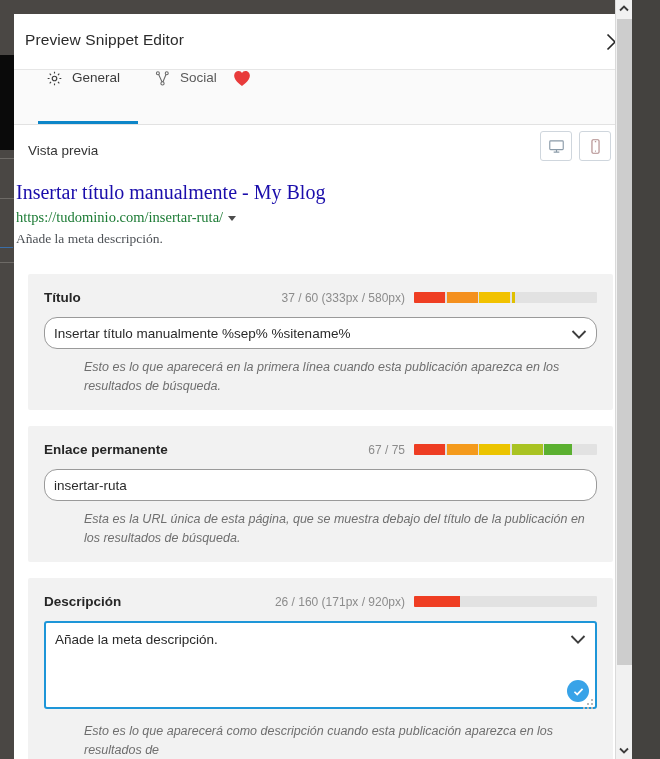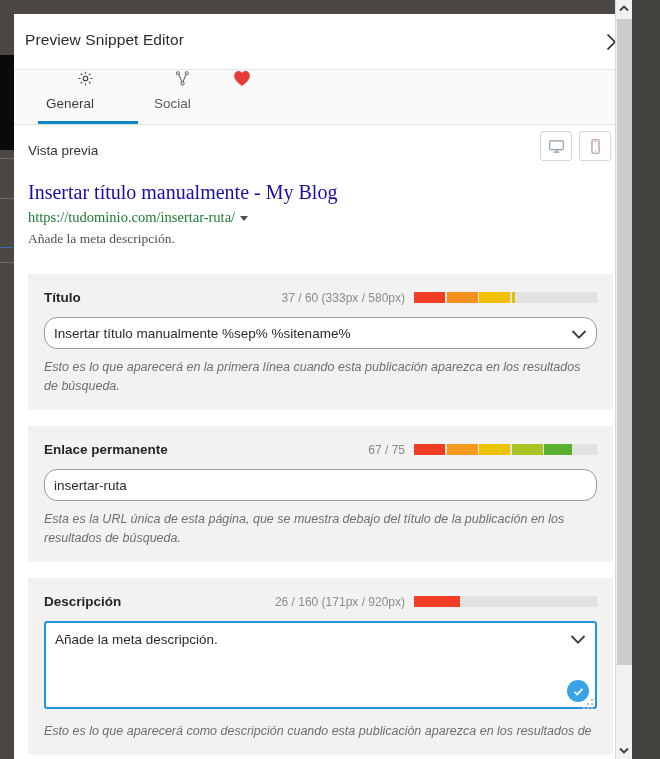--- a/index.html
+++ b/index.html
@@ -96,25 +96,24 @@
     position: relative;
     height: 54px;
     background: #fafafa;
     border-bottom: 1px solid #e2e2e2;
   }
   .tab {
     position: absolute;
     top: 0;
     height: 54px;
     display: flex;
-    align-items: flex-end;
+    align-items: flex-start;
     gap: 9px;
     cursor: pointer;
     padding: 0 4px;
-    flex-direction: column;
   }
   .tab-general { left: 28px; }
   .tab-social  { left: 136px; }
   .tab-heart   { left: 215px; }
   .tab-label {
     font-size: 13.5px;
     color: #3c3c3c;
   }
   .tab-social .tab-label { color: #5a5a5a; }
   .tab-underline {
@@ -161,21 +160,21 @@
     border: 1px solid #cfd6dd;
     border-radius: 3px;
     background: #ffffff;
     display: flex;
     align-items: center;
     justify-content: center;
     cursor: pointer;
   }
 
   
-  .snippet { position: relative; padding: 0 14px; }
+  .snippet { position: relative; padding: 0 2px; }
   .snippet-title {
     font-family: "Liberation Serif", serif;
     font-size: 20px;
     color: #1a0dab;
     line-height: 24px;
     margin: 0 0 4px 0;
     white-space: nowrap;
   }
   .snippet-url-row {
     display: flex;
@@ -271,20 +270,21 @@
     top: 9px;
     pointer-events: none;
   }
 
   .field-help {
     margin-top: 9px;
     font-size: 12.5px;
     font-style: italic;
     color: #6f6f6f;
     line-height: 19px;
+    margin-left: 40px;
   }
 
   
   .ta-wrap { position: relative; }
   .field-textarea {
     width: 100%;
     box-sizing: border-box;
     height: 88px;
     background: #ffffff;
     border: 2px solid #1e96d8;

